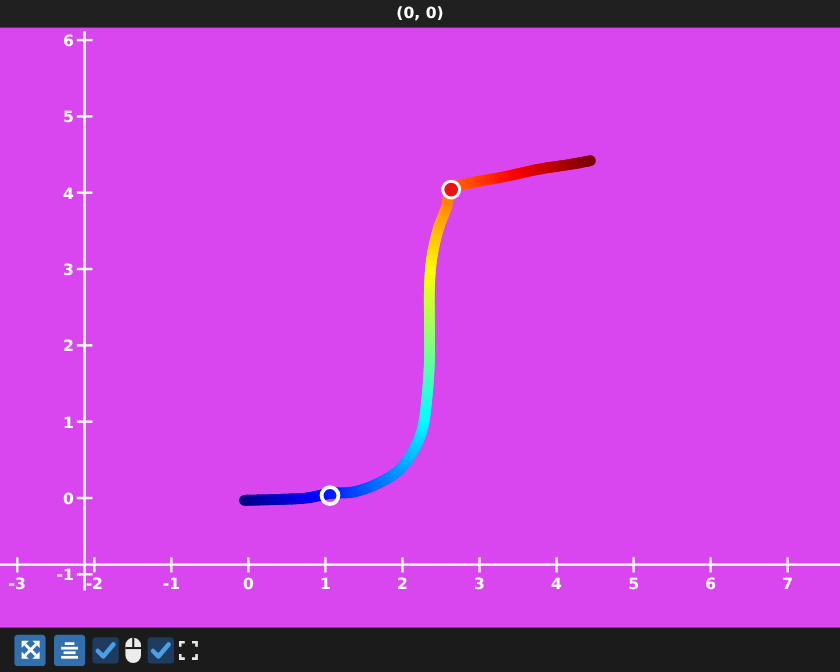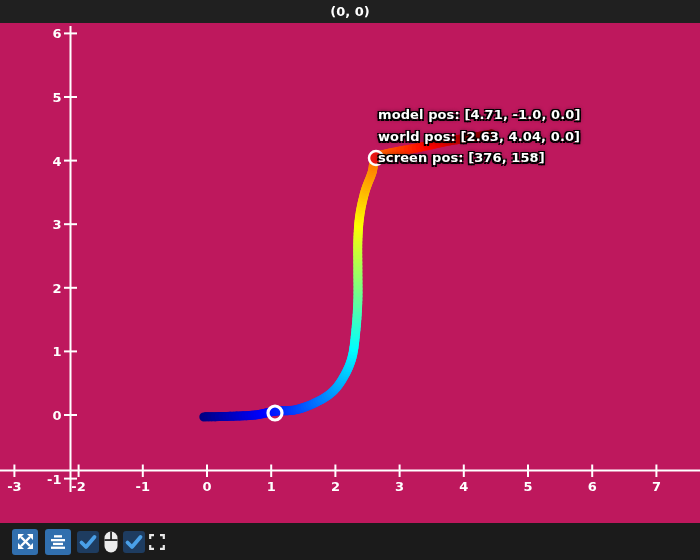--- a/index.html
+++ b/index.html
@@ -1,16 +1,16 @@
 <!DOCTYPE html>
 <html><head>
 <meta charset="utf-8">
 <style>
   html,body{margin:0;padding:0;background:#000;font-family:"DejaVu Sans",sans-serif;}
-  #app{position:relative;width:700px;height:560px;overflow:hidden;background:#be185d;}
+  #app{position:relative;width:700px;height:560px;overflow:hidden;background:#d946ef;}
   #titlebar{position:absolute;top:0;left:0;width:100%;height:23px;background:#202020;z-index:30;
             color:#fff;font:700 13px "DejaVu Sans",sans-serif;text-align:center;line-height:24px;}
   #plot{position:absolute;top:0;left:0;z-index:5;}
   .tick{font:700 13px "DejaVu Sans",sans-serif;}
   .ann{position:absolute;z-index:20;color:#fff;font:700 13px "DejaVu Sans",sans-serif;line-height:21.5px;
        white-space:nowrap;letter-spacing:.1px;
        text-shadow:-1.5px -1.5px 0 #000,1.5px -1.5px 0 #000,-1.5px 1.5px 0 #000,1.5px 1.5px 0 #000,0 0 4px #000;}
   #toolbar{position:absolute;left:0;bottom:0;width:100%;height:37px;background:#1b1b1b;z-index:30;
            display:flex;align-items:center;}
   .tbtn{width:26px;height:26px;border-radius:3px;background:#316fae;display:flex;align-items:center;justify-content:center;cursor:pointer;}
@@ -235,25 +235,20 @@
         <line x1="482.54025585937495" y1="135.68917187499997" x2="484.945875" y2="135.23949999999996" stroke="rgb(145,0,0)" stroke-width="9" stroke-linecap="round"></line>
         <line x1="484.945875" y1="135.23949999999996" x2="487.155884765625" y2="134.81964062499998" stroke="rgb(140,0,0)" stroke-width="9" stroke-linecap="round"></line>
         <line x1="487.155884765625" y1="134.81964062499998" x2="489.113859375" y2="134.44449999999998" stroke="rgb(136,0,0)" stroke-width="9" stroke-linecap="round"></line>
         <line x1="489.113859375" y1="134.44449999999998" x2="490.76337304687496" y2="134.128984375" stroke="rgb(132,0,0)" stroke-width="9" stroke-linecap="round"></line>
         <line x1="490.76337304687496" y1="134.128984375" x2="492.04800000000006" y2="133.88799999999998" stroke="rgb(129,0,0)" stroke-width="9" stroke-linecap="round"></line>
       </g>
       <circle cx="275" cy="413" r="7" fill="none" stroke="#ffffff" stroke-width="3.2"></circle>
       <circle cx="376" cy="158" r="7" fill="#e81414" stroke="#ffffff" stroke-width="2.5"></circle>
     </svg>
 
-  <div class="ann" style="left: 378px; top: 104px;">
-    <div>model pos: [4.71, -1.0, 0.0]</div>
-    <div>world pos: [2.63, 4.04, 0.0]</div>
-    <div>screen pos: [376, 158]</div>
-  </div>
 
 
   <div id="toolbar">
 
     <div class="tbtn ml12">
       <span class="ticon">
         <svg width="17" height="17" viewBox="0 0 17 17">
           <g fill="#fff" stroke="none">
             <polygon points="1,1 7,1 1,7"></polygon>
             <polygon points="10,1 16,1 16,7"></polygon>

